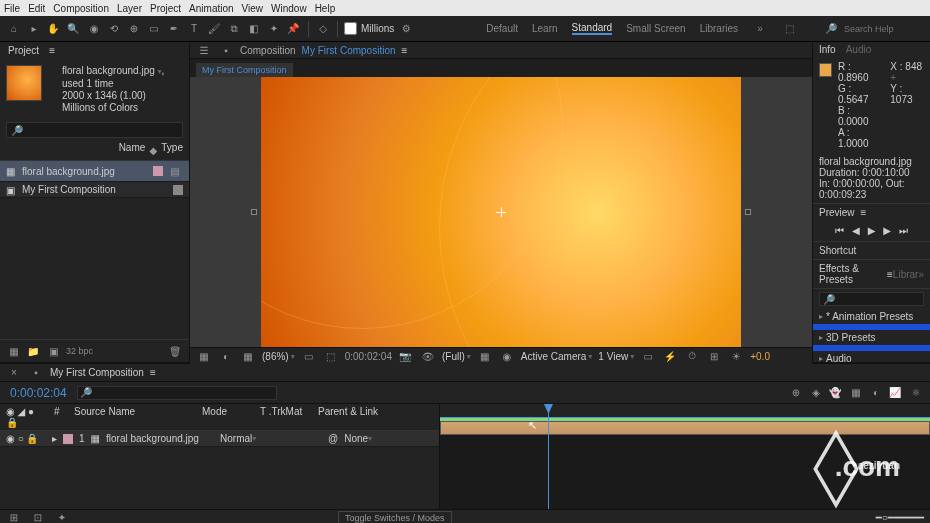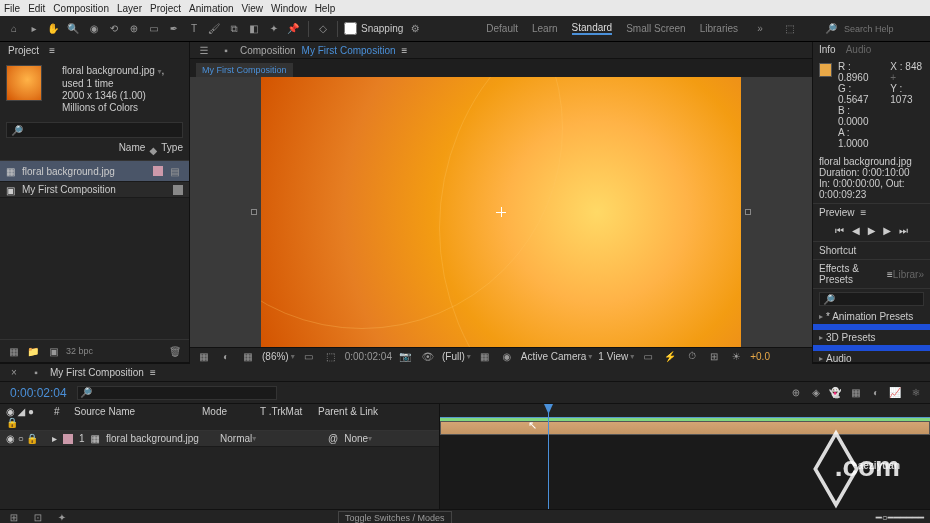--- a/index.html
+++ b/index.html
@@ -114,21 +114,21 @@
   <span class="tool-ic">T</span>
   <span class="tool-ic">🖌</span>
   <span class="tool-ic">⧉</span>
   <span class="tool-ic">◧</span>
   <span class="tool-ic">✦</span>
   <span class="tool-ic">📌</span>
   <div class="sep"></div>
   <span class="tool-ic">◇</span>
   <div class="sep"></div>
   <input type="checkbox" style="width: auto;">
-  <span>Snapping</span>
+  <span>Millions</span>
   <span class="tool-ic">⚙</span>
   <div class="workspace-tabs">
     <span>Default</span>
     <span>Learn</span>
     <span class="active">Standard</span>
     <span>Small Screen</span>
     <span>Libraries</span>
     <span class="tool-ic">»</span>
     <span class="tool-ic">⬚</span>
     <div class="search-help">

